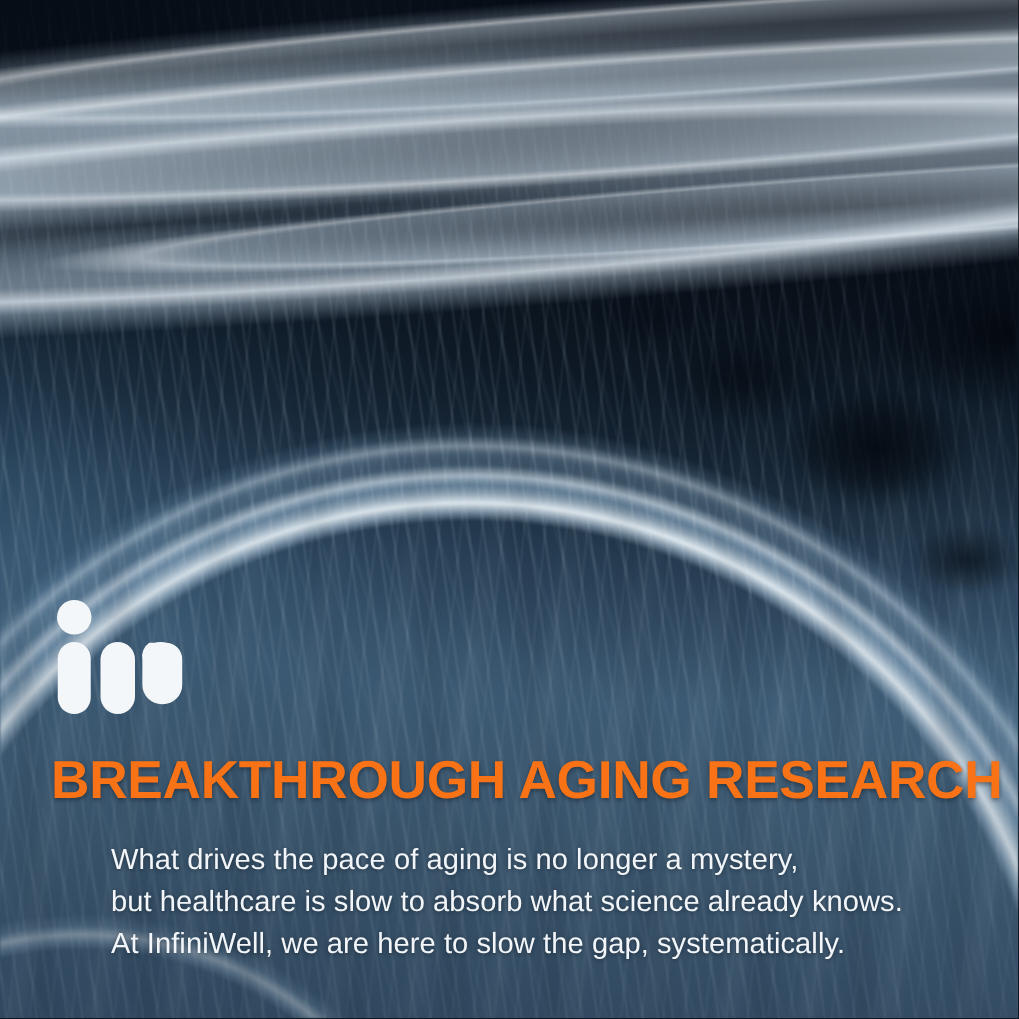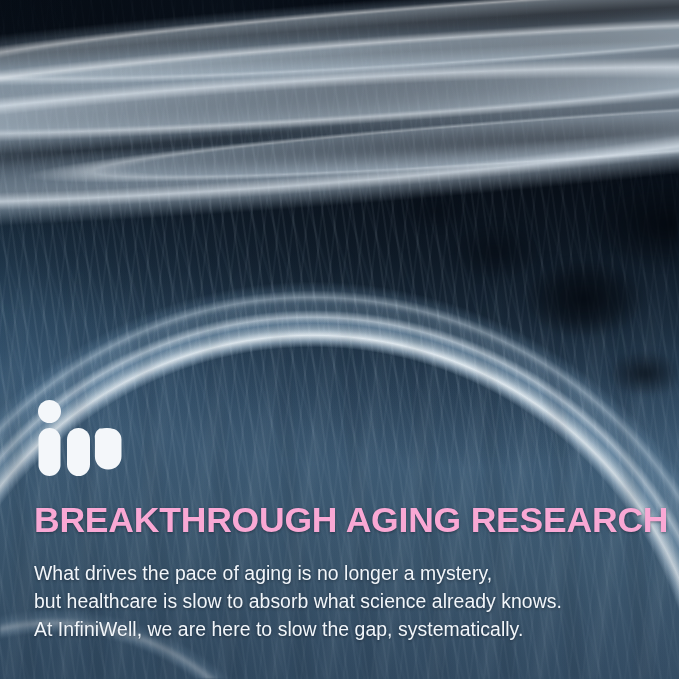--- a/index.html
+++ b/index.html
@@ -191,21 +191,21 @@
     position: relative;
     width: 88px;
     height: 78px;
     margin-bottom: 24px;
   }
   .logo svg { display: block; width: 88px; height: 78px; }
 
   
   .headline {
     margin: 16px 0 18px 0;
-    color: #f9a8d4;
+    color: #f97316;
     font-family: "Liberation Sans", sans-serif;
     font-weight: bold;
     font-size: 35.5px;
     line-height: 1.11;
     letter-spacing: -0.2px;
     text-transform: uppercase;
     text-shadow: 0 1px 3px rgba(6,14,24,0.42);
   }
   .headline .hl-line { display: block; white-space: nowrap; }
 
@@ -213,21 +213,21 @@
   .body-copy {
     margin: 0;
     color: #f2f6fa;
     font-family: "Liberation Sans", sans-serif;
     font-weight: normal;
     font-size: 19.4px;
     line-height: 1.45;
     letter-spacing: 0.05px;
     text-shadow: 0 1px 3px rgba(6,14,24,0.45);
   }
-  .body-copy .bc-line { display: block; white-space: nowrap; }
+  .body-copy .bc-line { display: block; white-space: nowrap; margin-left: 40px; }
 </style>
 </head>
 <body>
 
 <div id="poster">
 
   <div class="bg-layer bg-base"></div>
   <div class="bg-layer bg-darkmass"></div>
   <div class="bg-layer bg-ribbons"></div>
   <div class="bg-layer bg-arc"></div>

